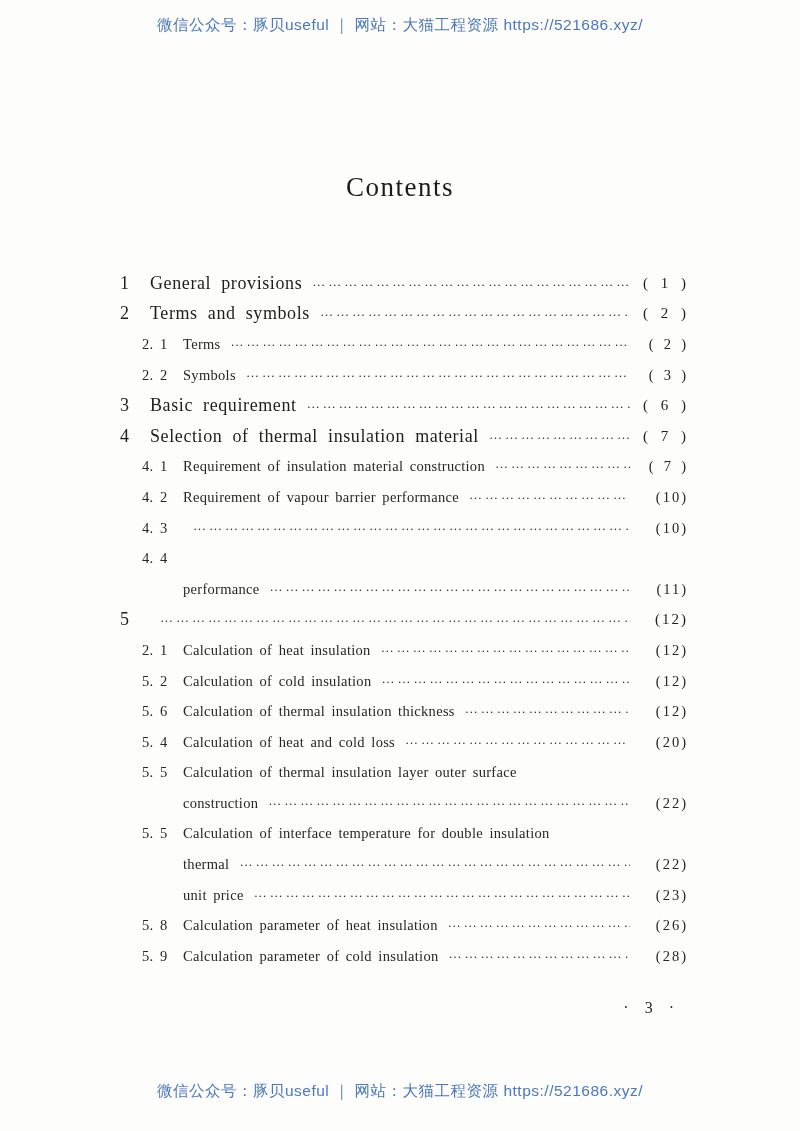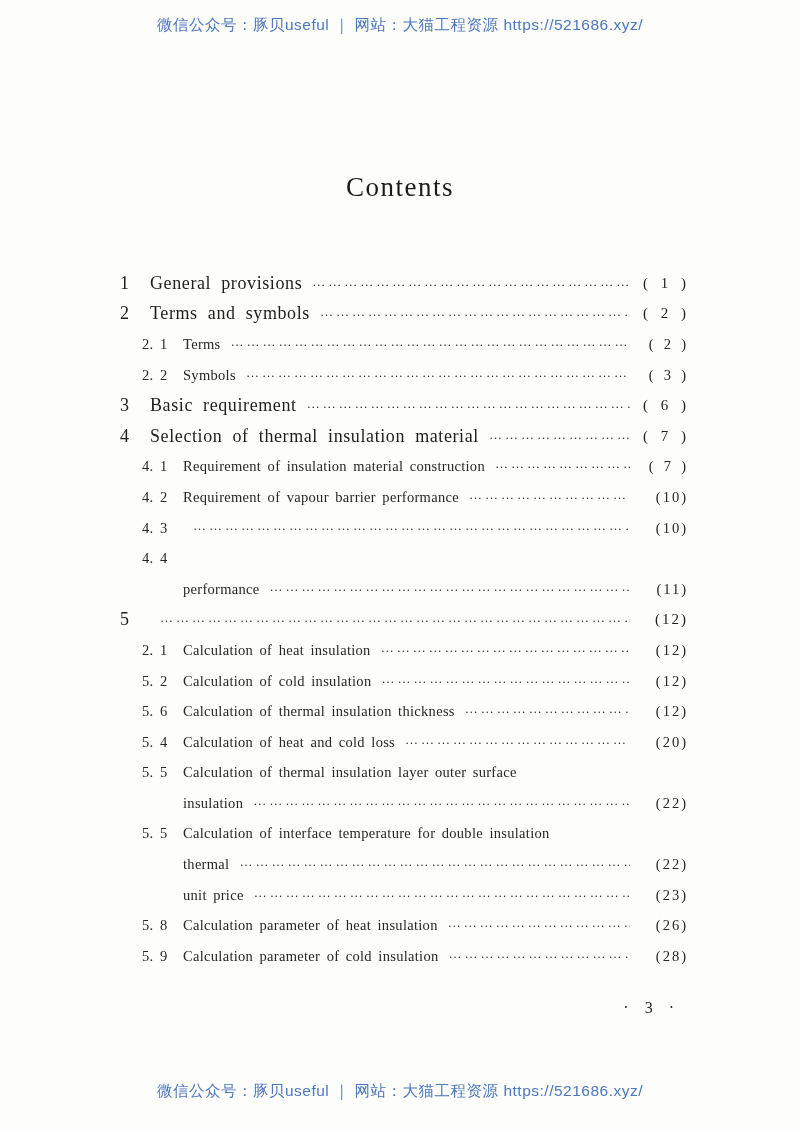--- a/index.html
+++ b/index.html
@@ -203,21 +203,21 @@
       <span class="t">Calculation of heat and cold loss</span>
       <span class="leader"><span class="dots">………………………………………………………………………………………………………………</span></span>
       <span class="pg">(20)</span>
     </div>
 
     <div class="row l2">
       <span class="num">5. 5</span>
       <span class="t">Calculation of thermal insulation layer outer surface</span>
     </div>
     <div class="row l2 cont">
-      <span class="t">insulation</span>
+      <span class="t">construction</span>
       <span class="leader"><span class="dots">………………………………………………………………………………………………………………</span></span>
       <span class="pg">(22)</span>
     </div>
 
     <div class="row l2">
       <span class="num">5. 5</span>
       <span class="t">Calculation of interface temperature for double insulation</span>
     </div>
     <div class="row l2 cont">
       <span class="t">thermal</span>

